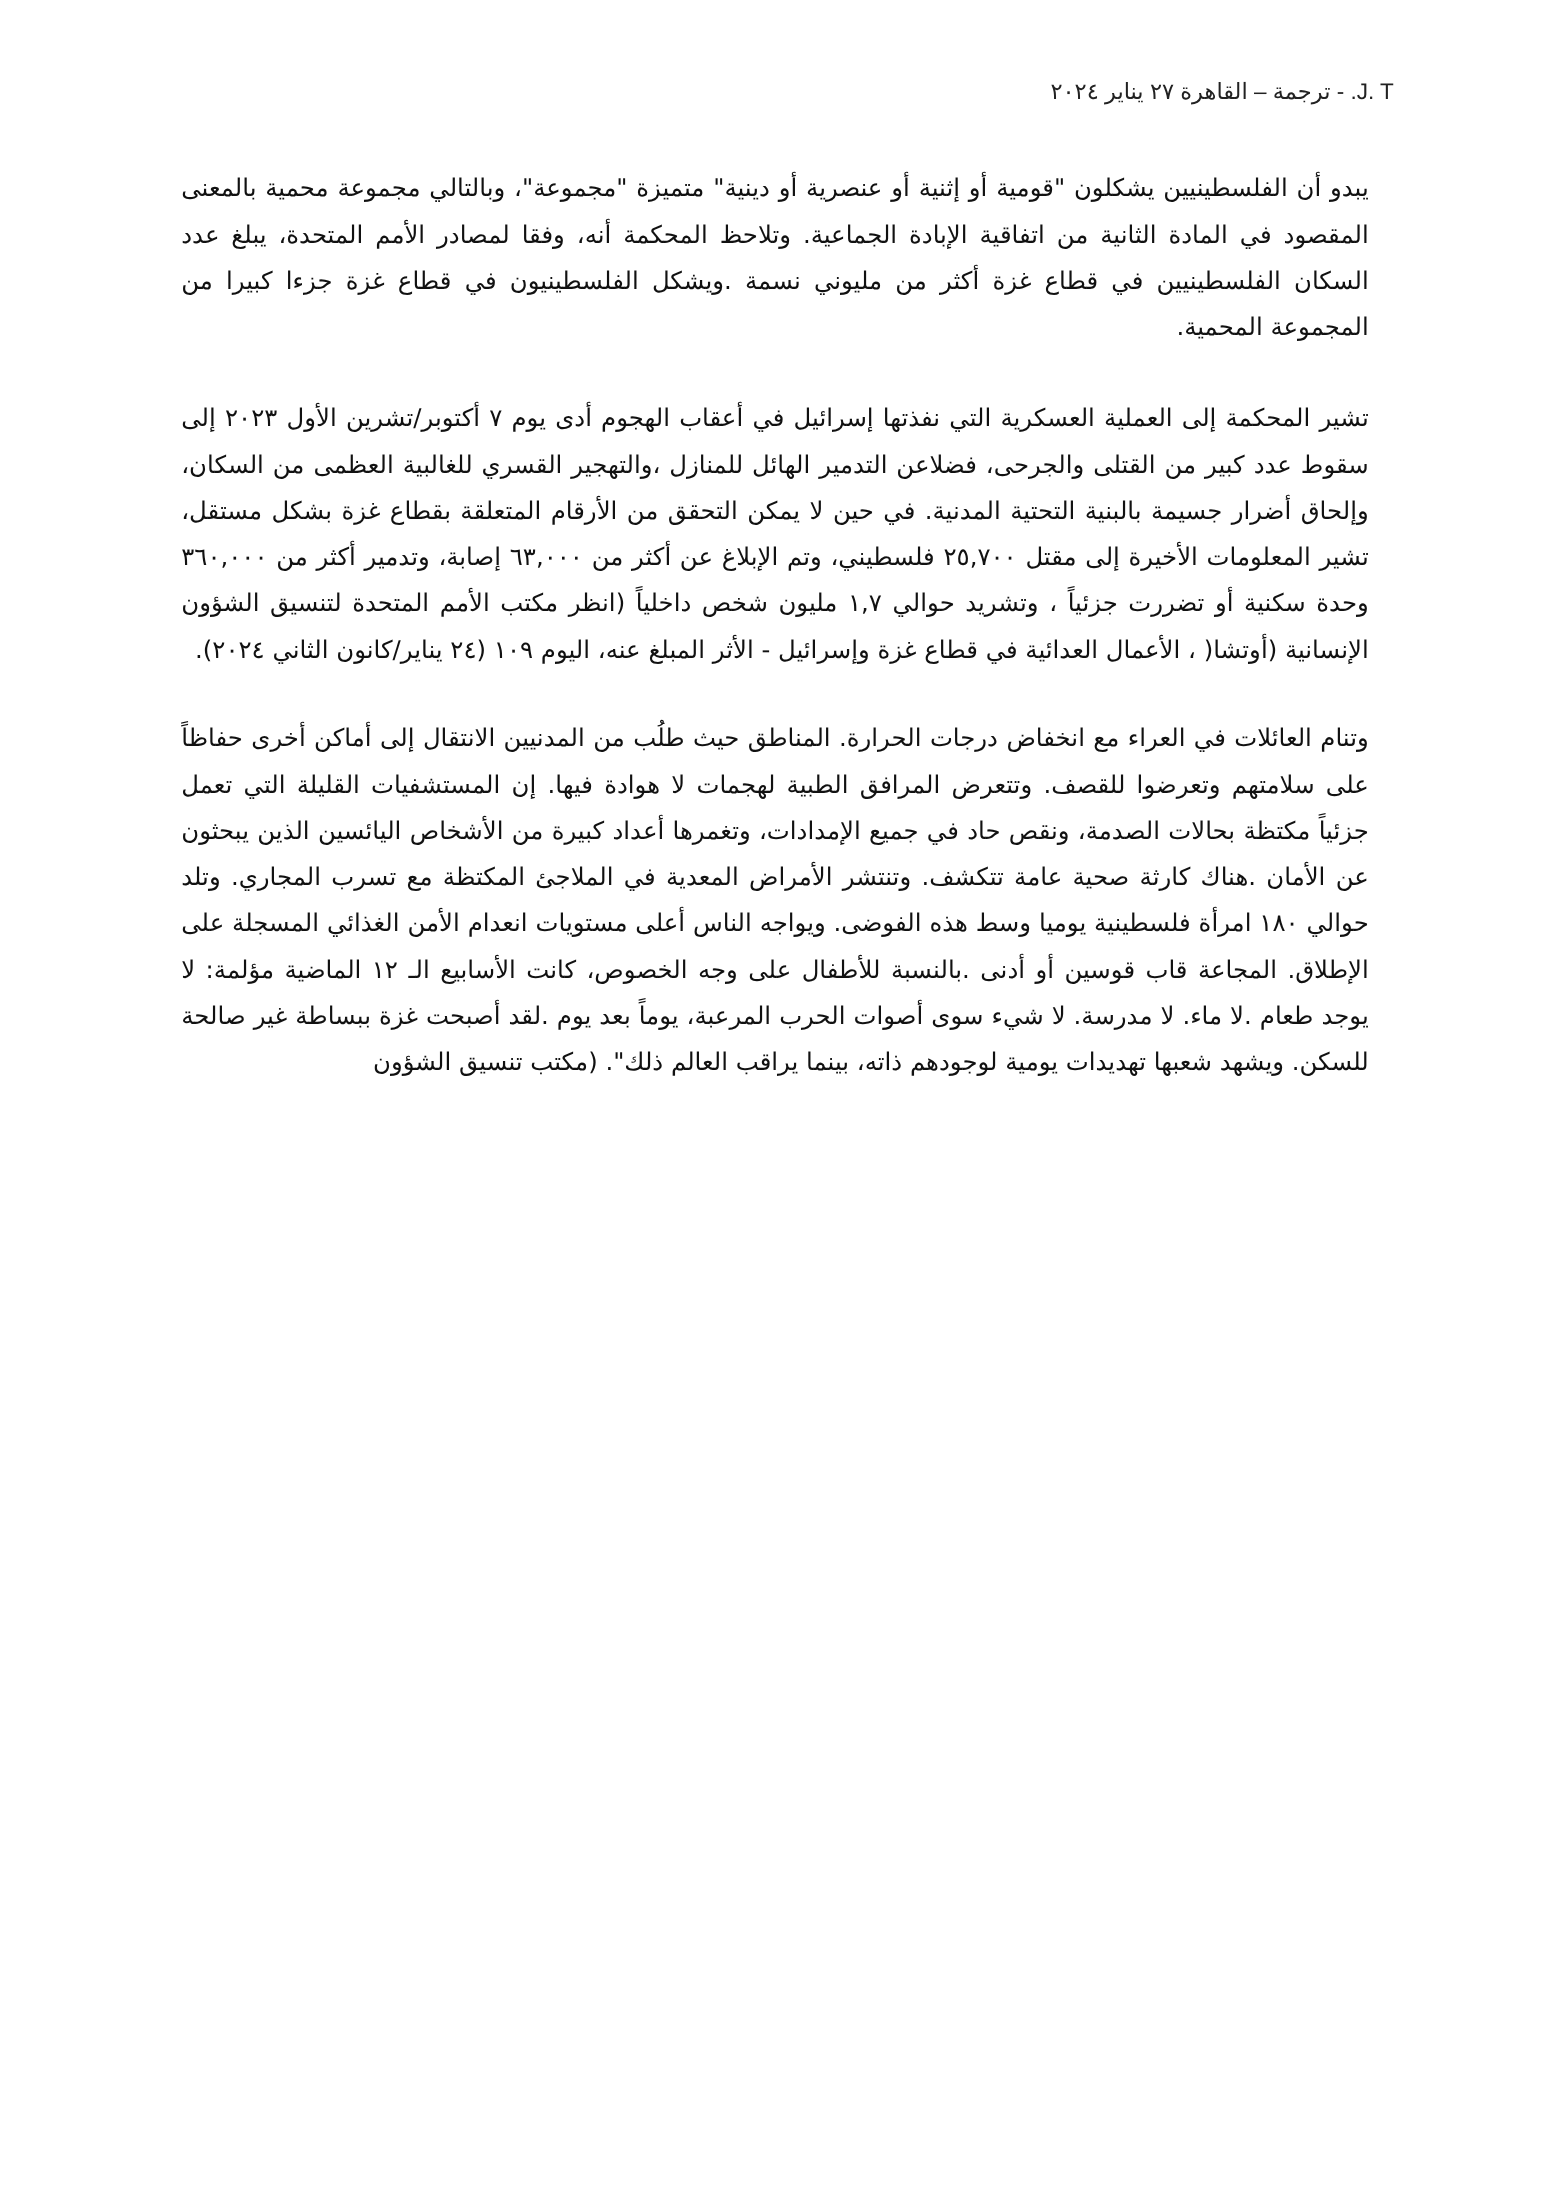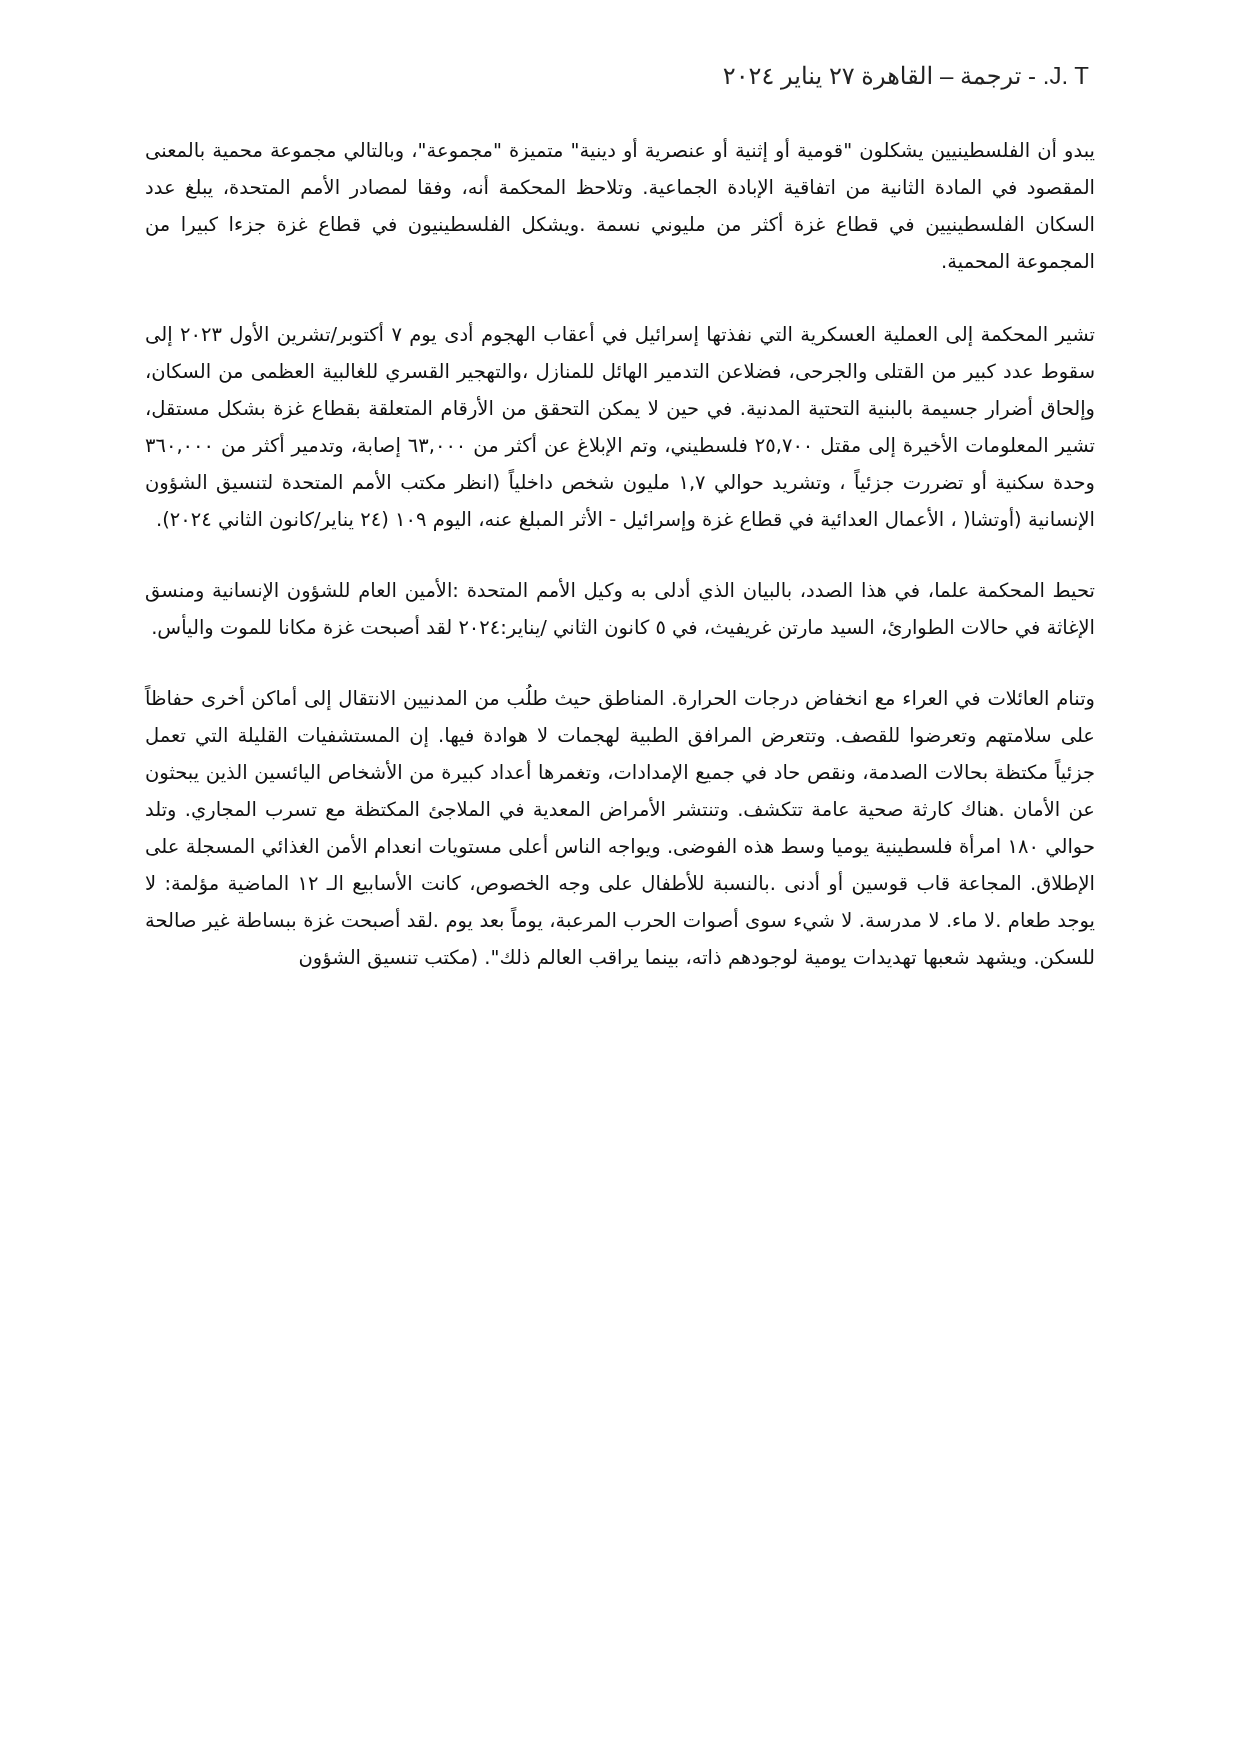--- a/index.html
+++ b/index.html
@@ -10,24 +10,24 @@
     body {
       width: 1241px;
       height: 1755px;
       position: relative;
       overflow: hidden;
       color: #111111;
     }
     .header {
       position: absolute;
       top: 62px;
-      right: 152px;
+      right: 126px;
       direction: rtl;
       font-family: "Liberation Sans", sans-serif;
-      font-size: 24px;
+      font-size: 18px;
       color: #222222;
       white-space: nowrap;
     }
     .content {
       position: absolute;
       top: 132px;
       left: 145px;
       width: 950px;
       direction: rtl;
       text-align: justify;
@@ -42,15 +42,14 @@
     .content p.para-2 { margin-bottom: 36px; }
   </style>
 </head>
 <body>
 
 <div class="header">J. T. - ترجمة – القاهرة ٢٧ يناير ٢٠٢٤</div>
 
 <div class="content">
   <p class="para-2">يبدو أن الفلسطينيين يشكلون "قومية أو إثنية أو عنصرية أو دينية" متميزة "مجموعة"، وبالتالي مجموعة محمية بالمعنى المقصود في المادة الثانية من اتفاقية الإبادة الجماعية. وتلاحظ المحكمة أنه، وفقا لمصادر الأمم المتحدة، يبلغ عدد السكان الفلسطينيين في قطاع غزة أكثر من مليوني نسمة .ويشكل الفلسطينيون في قطاع غزة جزءا كبيرا من المجموعة المحمية.</p>
   <p class="para-3">تشير المحكمة إلى العملية العسكرية التي نفذتها إسرائيل في أعقاب الهجوم أدى يوم ٧ أكتوبر/تشرين الأول ٢٠٢٣ إلى سقوط عدد كبير من القتلى والجرحى، فضلاعن التدمير الهائل للمنازل ،والتهجير القسري للغالبية العظمى من السكان، وإلحاق أضرار جسيمة بالبنية التحتية المدنية. في حين لا يمكن التحقق من الأرقام المتعلقة بقطاع غزة بشكل مستقل، تشير المعلومات الأخيرة إلى مقتل ٢٥,٧٠٠ فلسطيني، وتم الإبلاغ عن أكثر من ٦٣,٠٠٠ إصابة، وتدمير أكثر من ٣٦٠,٠٠٠ وحدة سكنية أو تضررت جزئياً ، وتشريد حوالي ١,٧ مليون شخص داخلياً (انظر مكتب الأمم المتحدة لتنسيق الشؤون الإنسانية (أوتشا( ، الأعمال العدائية في قطاع غزة وإسرائيل - الأثر المبلغ عنه، اليوم ١٠٩ (٢٤ يناير/كانون الثاني ٢٠٢٤).</p>
-  <p class="para-4">تحيط المحكمة علما، في هذا الصدد، بالبيان الذي أدلى به وكيل الأمم المتحدة :الأمين العام للشؤون الإنسانية ومنسق الإغاثة في حالات الطوارئ، السيد مارتن غريفيث، في ٥ كانون الثاني /يناير:٢٠٢٤ لقد أصبحت غزة مكانا للموت واليأس.</p>
   <p class="para-5">وتنام العائلات في العراء مع انخفاض درجات الحرارة. المناطق حيث طلُب من المدنيين الانتقال إلى أماكن أخرى حفاظاً على سلامتهم وتعرضوا للقصف. وتتعرض المرافق الطبية لهجمات لا هوادة فيها. إن المستشفيات القليلة التي تعمل جزئياً مكتظة بحالات الصدمة، ونقص حاد في جميع الإمدادات، وتغمرها أعداد كبيرة من الأشخاص اليائسين الذين يبحثون عن الأمان .هناك كارثة صحية عامة تتكشف. وتنتشر الأمراض المعدية في الملاجئ المكتظة مع تسرب المجاري. وتلد حوالي ١٨٠ امرأة فلسطينية يوميا وسط هذه الفوضى. ويواجه الناس أعلى مستويات انعدام الأمن الغذائي المسجلة على الإطلاق. المجاعة قاب قوسين أو أدنى .بالنسبة للأطفال على وجه الخصوص، كانت الأسابيع الـ ١٢ الماضية مؤلمة: لا يوجد طعام .لا ماء. لا مدرسة. لا شيء سوى أصوات الحرب المرعبة، يوماً بعد يوم .لقد أصبحت غزة ببساطة غير صالحة للسكن. ويشهد شعبها تهديدات يومية لوجودهم ذاته، بينما يراقب العالم ذلك". (مكتب تنسيق الشؤون</p>
 </div>
 
 </body></html>

